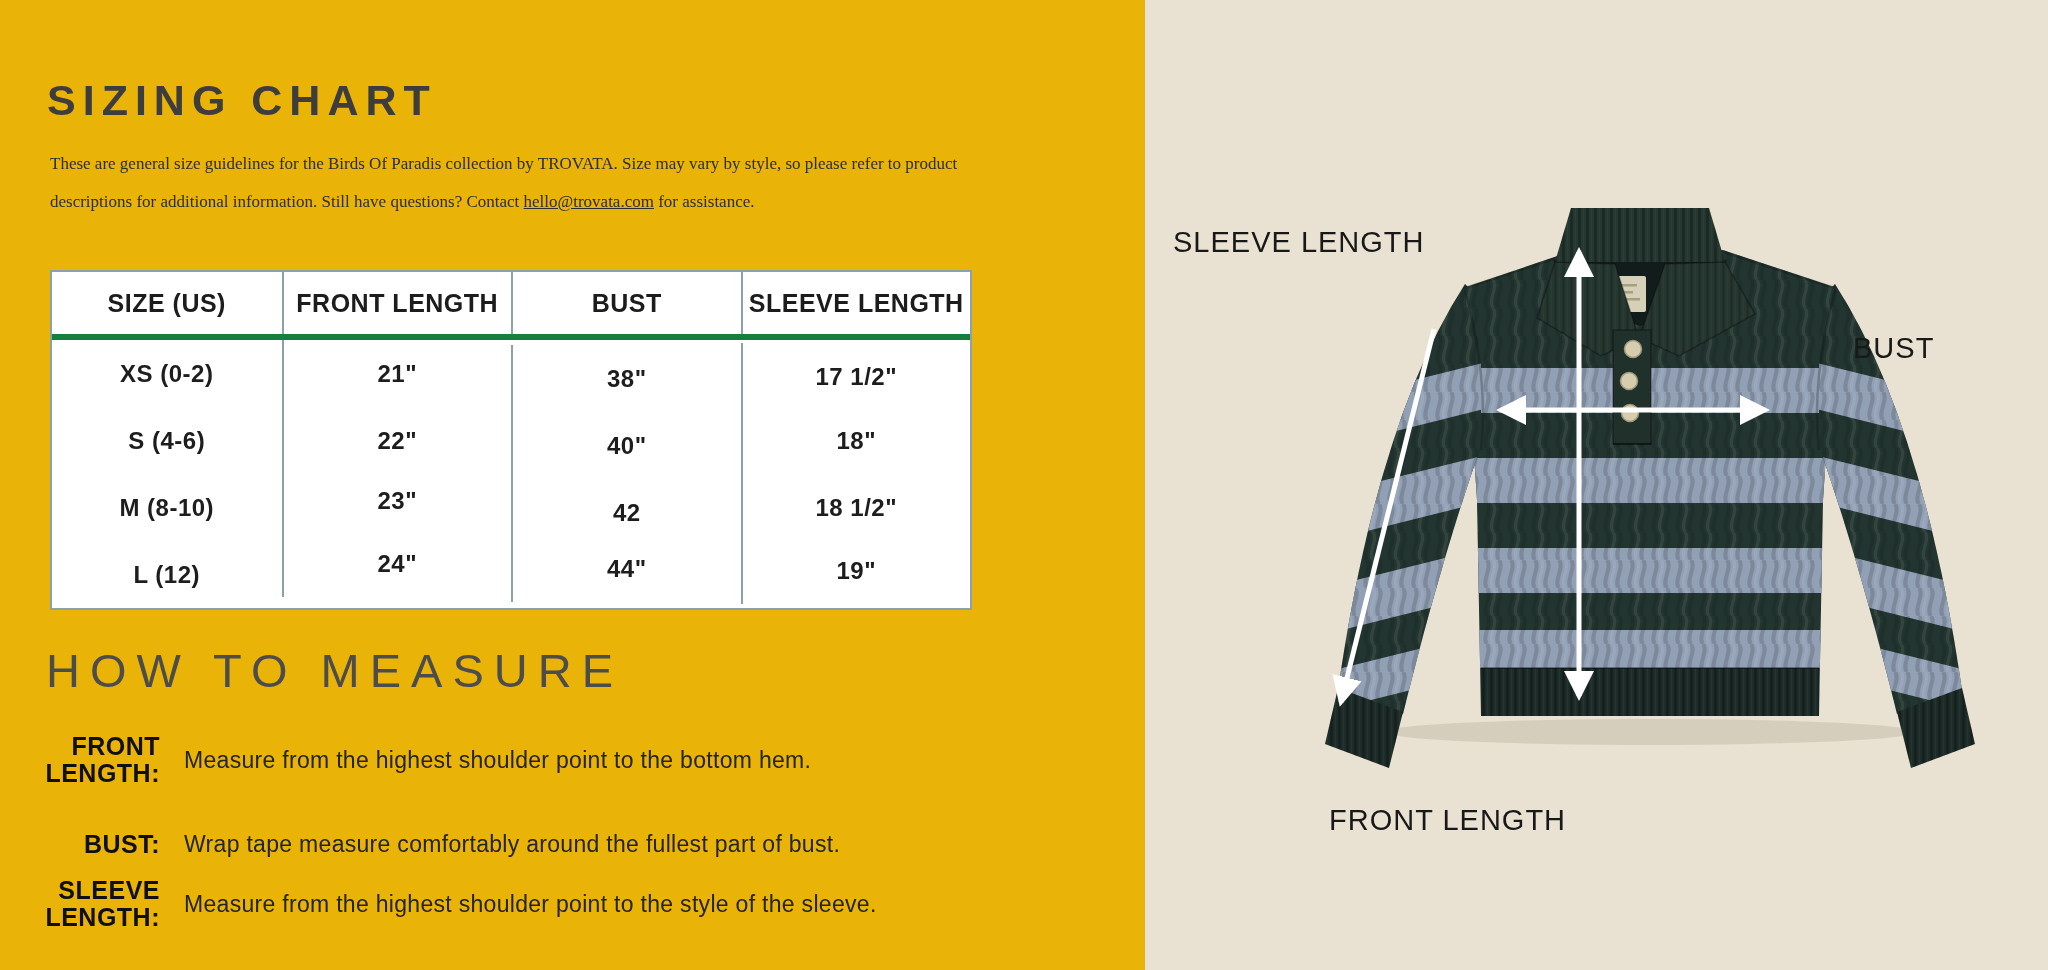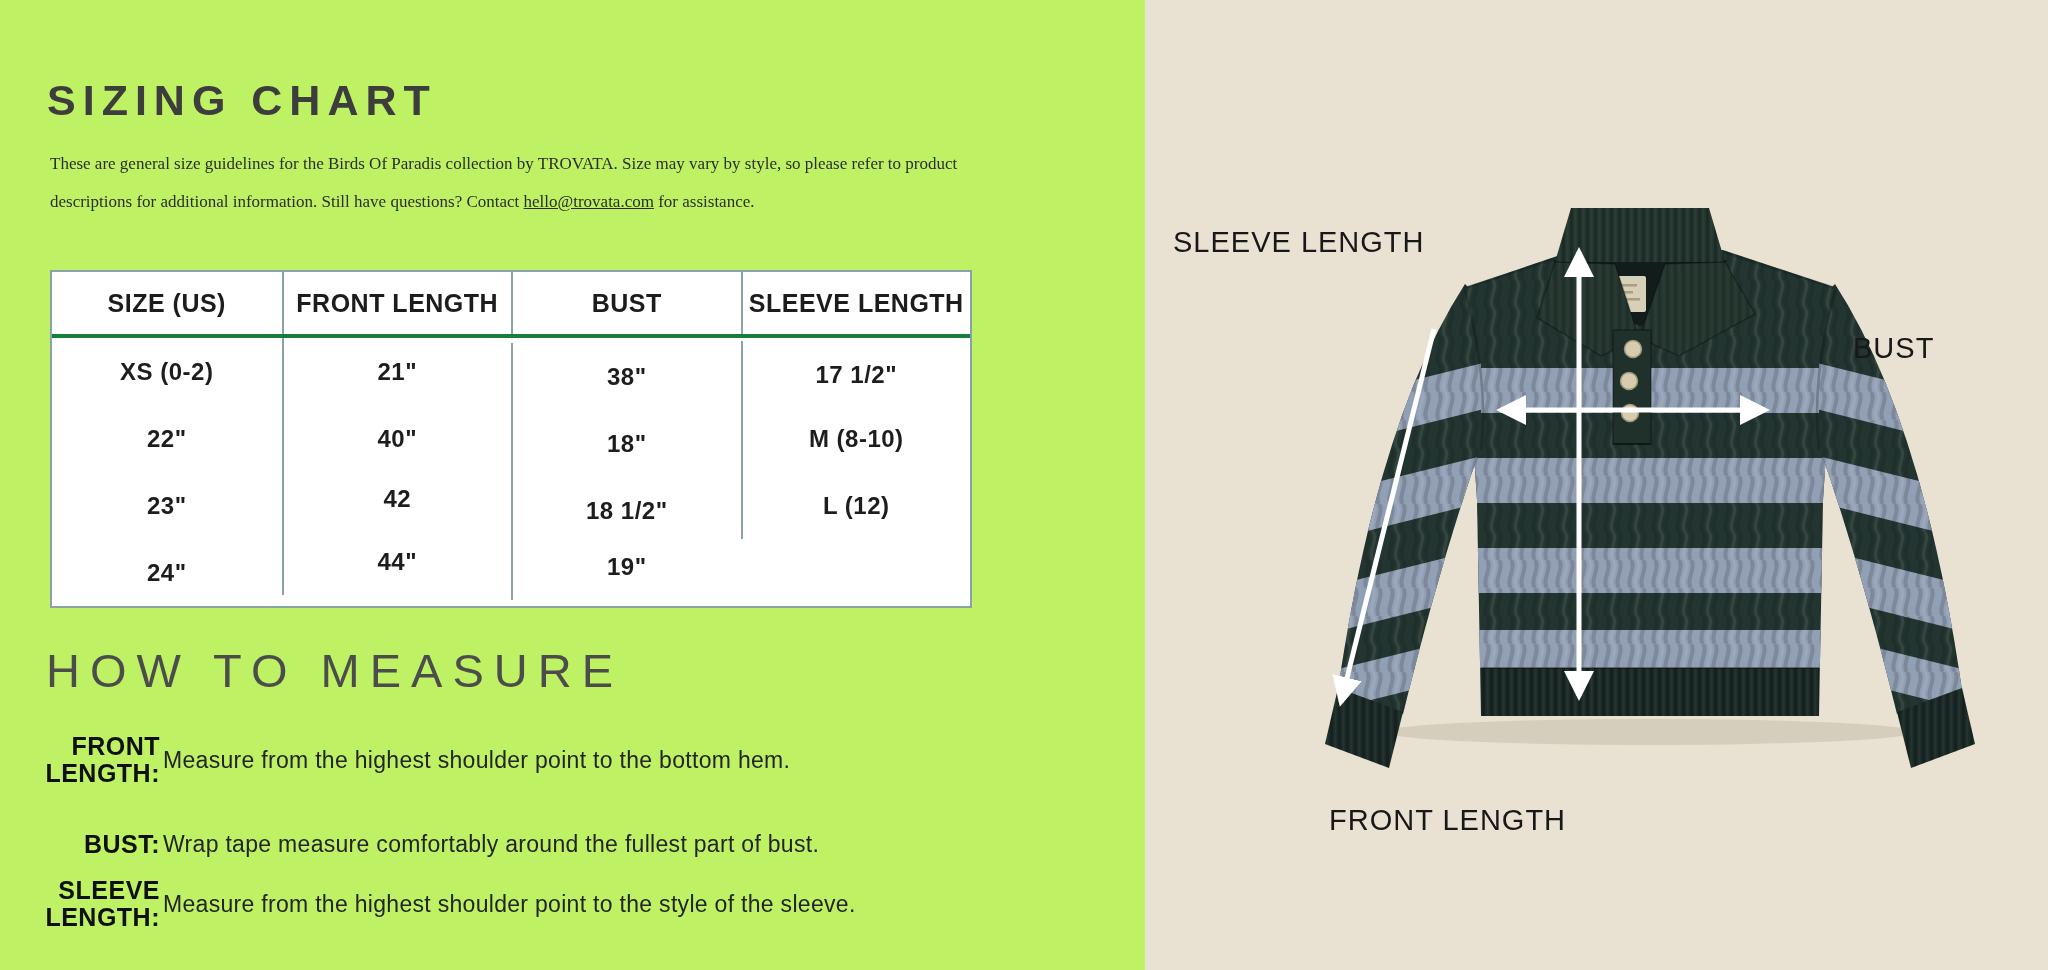--- a/index.html
+++ b/index.html
@@ -2,37 +2,37 @@
 <html><head>
 <meta charset="utf-8">
 <title>Sizing Chart</title>
 <style>
   html,body{margin:0;padding:0;background:#ffffff;}
   .page{
     position:relative;width:2048px;height:970px;overflow:hidden;
     background:#ffffff;font-family:"Liberation Sans",sans-serif;color:#222;
   }
   
-  .left-panel{position:absolute;left:0;top:0;width:1145px;height:970px;background:#bef264;}
+  .left-panel{position:absolute;left:0;top:0;width:1145px;height:970px;background:#eab308;}
   .page-title{
     position:absolute;left:47px;top:50px;
     font-size:43px;font-weight:700;letter-spacing:7px;color:#3d3d3d;line-height:1;
     white-space:nowrap;
   }
   .intro{
     position:absolute;left:50px;top:128px;width:945px;
     font-family:"Liberation Serif",serif;font-size:17px;line-height:38px;color:#2d2d2d;
   }
   .intro a{color:#2d2d2d;text-decoration:underline;}
   .size-table{
     position:absolute;left:50px;top:270px;width:922px;
     border:2px solid #8ba3a8;box-sizing:border-box;background:#fff;
   }
   .tbl-head,.tbl-body{display:grid;grid-template-columns:repeat(4,1fr);}
-  .tbl-head{height:62px;border-bottom:4px solid #15803d;}
+  .tbl-head{height:62px;border-bottom:6px solid #15803d;}
   .th{
     display:flex;align-items:center;justify-content:center;
     font-size:25px;font-weight:700;letter-spacing:0.5px;color:#1c1c1c;
   }
   .th + .th, .cell:nth-child(4n+2), .cell:nth-child(4n+3), .cell:nth-child(4n+4){
     border-left:2px solid #8ba3a8;
   }
   .tbl-body .cell{
     height:67px;display:flex;align-items:center;justify-content:center;
     font-size:24px;font-weight:700;color:#1d1d1d;letter-spacing:0.5px;
@@ -55,21 +55,21 @@
   .measure-list{position:absolute;left:30px;top:728px;width:1000px;}
   .measure-row{display:flex;align-items:center;}
   .measure-row.r1{min-height:64px;}
   .measure-row.r2{min-height:28px;margin-top:38px;}
   .measure-row.r3{min-height:64px;margin-top:14px;}
   .measure-label{
     width:130px;flex:0 0 130px;text-align:right;
     font-size:25px;font-weight:700;line-height:27px;color:#101010;letter-spacing:0.5px;
   }
   .measure-desc{
-    margin-left:3px;font-size:23px;color:#242424;letter-spacing:0.3px;
+    margin-left:24px;font-size:23px;color:#242424;letter-spacing:0.3px;
   }
   
   .diagram-panel{
     position:absolute;left:1145px;top:0;width:903px;height:970px;
     background:#e9e2d2;
   }
   .diagram-panel svg{position:absolute;left:0;top:0;}
   .d-label{
     position:absolute;font-size:29px;color:#181818;letter-spacing:1px;
     font-weight:400;white-space:nowrap;z-index:2;
@@ -94,20 +94,21 @@
         <div class="th">SIZE (US)</div>
         <div class="th">FRONT LENGTH</div>
         <div class="th">BUST</div>
         <div class="th">SLEEVE LENGTH</div>
       </div>
       <div class="tbl-body">
         <div class="cell">XS (0-2)</div>
         <div class="cell">21"</div>
         <div class="cell">38"</div>
         <div class="cell">17 1/2"</div>
+        <div class="cell">S (4-6)</div>
         <div class="cell">22"</div>
         <div class="cell">40"</div>
         <div class="cell">18"</div>
         <div class="cell">M (8-10)</div>
         <div class="cell">23"</div>
         <div class="cell">42</div>
         <div class="cell">18 1/2"</div>
         <div class="cell">L (12)</div>
         <div class="cell">24"</div>
         <div class="cell">44"</div>

